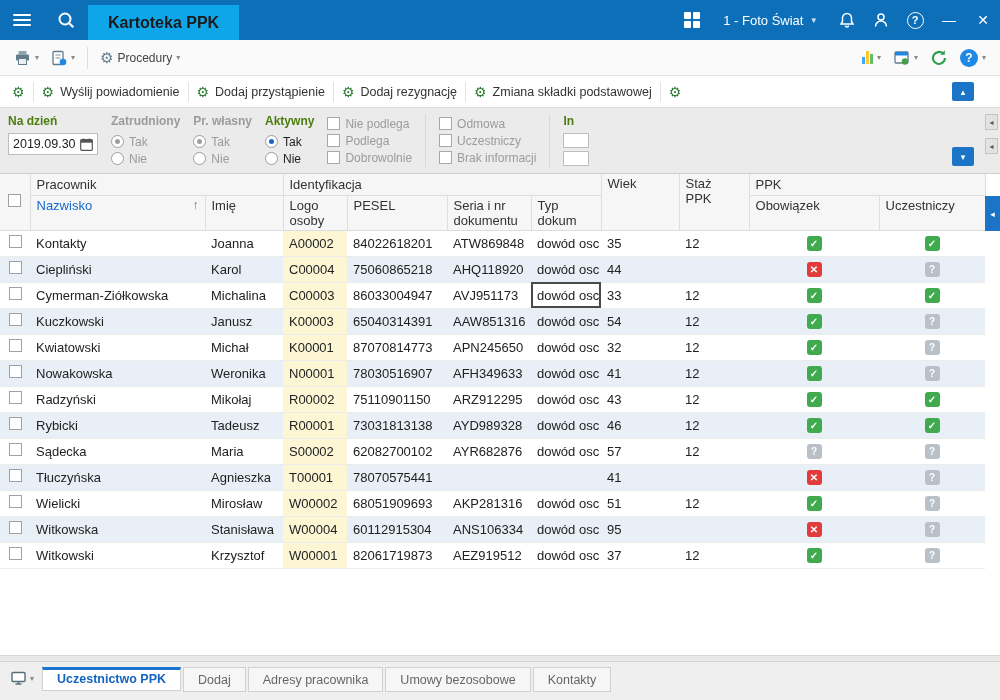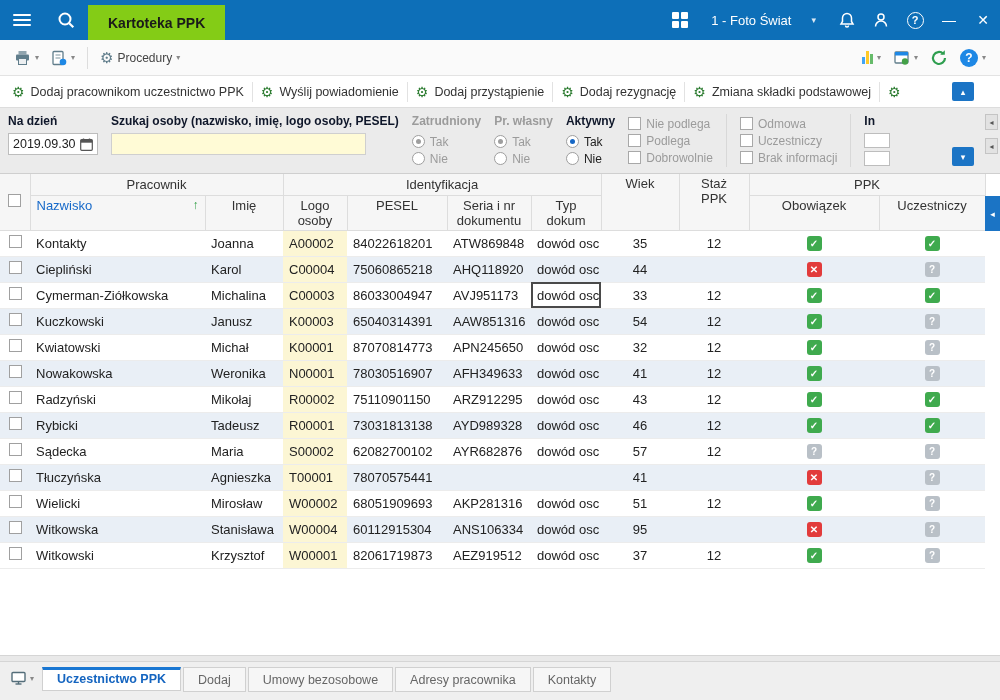--- a/index.html
+++ b/index.html
@@ -6,25 +6,25 @@
   html,body { width:1000px; height:700px; }
   body { font-family:"Liberation Sans", sans-serif; font-size:12px; color:#222; background:#fff; overflow:hidden; }
   .app { width:1000px; height:700px; display:flex; flex-direction:column; position:relative; }
 
   
   .titlebar { height:40px; background:#0d6fb8; display:flex; align-items:center; color:#fff; flex-shrink:0; }
   .tb-btn { width:44px; height:40px; display:flex; align-items:center; justify-content:center; cursor:pointer; }
   .tb-btn.small { width:34px; }
   .burger { width:18px; display:flex; flex-direction:column; gap:3px; }
   .burger span { height:2px; background:#fff; border-radius:1px; }
-  .doc-tab { height:35px; margin-top:5px; background:#84cc16; color:#1a1a1a; font-weight:bold; font-size:14px; display:flex; align-items:center; padding:0 20px; cursor:pointer; }
+  .doc-tab { height:35px; margin-top:5px; background:#0ea5e9; color:#1a1a1a; font-weight:bold; font-size:16px; display:flex; align-items:center; padding:0 20px; cursor:pointer; }
   .tb-spacer { flex:1; }
   .grid-ic { display:grid; grid-template-columns:7px 7px; gap:2px; }
   .grid-ic i { width:7px; height:7px; background:#fff; border-radius:1px; }
-  .company { display:flex; align-items:center; gap:20px; padding:0 14px; font-size:13px; cursor:pointer; height:40px; }
+  .company { display:flex; align-items:center; gap:8px; padding:0 14px; font-size:13px; cursor:pointer; height:40px; }
   .chev-w { font-size:9px; color:#dce9f5; }
   .help-circ { width:17px; height:17px; border:1.5px solid #fff; border-radius:50%; display:flex; align-items:center; justify-content:center; font-size:11px; font-weight:bold; }
   .win-glyph { font-size:14px; }
 
   
   .toolbar { height:36px; background:#fafafa; border-bottom:1px solid #e3e3e3; display:flex; align-items:center; padding:0 8px; flex-shrink:0; }
   .tool-btn { display:flex; align-items:center; gap:4px; padding:4px 6px; border-radius:3px; cursor:pointer; color:#444; }
   .chev { font-size:8px; color:#888; }
   .tool-sep { width:1px; height:22px; background:#ddd; margin:0 6px; }
   .spacer { flex:1; }
@@ -37,21 +37,21 @@
   .actions { height:32px; background:#fff; border-bottom:1px solid #ddd; display:flex; align-items:center; padding:0 4px; position:relative; flex-shrink:0; }
   .action-btn { display:flex; align-items:center; gap:6px; padding:4px 8px; cursor:pointer; color:#333; font-size:12.5px; white-space:nowrap; }
   .gears { color:#2e7d32; font-size:14px; line-height:1; }
   .action-sep { width:1px; height:20px; background:#e2e2e2; }
   .panel-btn { width:22px; height:19px; background:#1b74c5; color:#fff; display:flex; align-items:center; justify-content:center; font-size:9px; border-radius:2px; cursor:pointer; }
   .collapse-up { position:absolute; right:26px; top:6px; }
 
   
   .filters { height:66px; background:#ebebeb; border-bottom:1px solid #cfcfcf; display:flex; padding:4px 8px; gap:13px; position:relative; flex-shrink:0; overflow:hidden; }
   .f-col { display:flex; flex-direction:column; }
-  .f-label { font-weight:bold; color:#0f172a; margin:2px 0 5px 0; white-space:nowrap; }
+  .f-label { font-weight:bold; color:#4d7c0f; margin:2px 0 5px 0; white-space:nowrap; }
   .f-label.dis { color:#9b9b9b; }
   .date-input { width:90px; height:22px; background:#fff; border:1px solid #bdbdbd; display:flex; align-items:center; justify-content:space-between; padding:0 4px; font-size:12.5px; cursor:pointer; }
   .search-input { width:255px; height:22px; background:#fffbd6; border:1px solid #cfcfcf; padding:0 6px; font:inherit; }
   .radio-row, .cbx-row { display:flex; align-items:center; gap:5px; height:17px; cursor:pointer; }
   .radio { width:13px; height:13px; border:1px solid #9e9e9e; border-radius:50%; background:#fff; position:relative; flex-shrink:0; }
   .radio.sel::after { content:''; position:absolute; inset:3px; background:#1667c5; border-radius:50%; }
   .radio.sel.dis::after { background:#9e9e9e; }
   .cbx { width:13px; height:13px; border:1px solid #a8a8a8; background:#fff; flex-shrink:0; }
   .dis-text { color:#9b9b9b; }
   .f-sep { width:1px; background:#d8d8d8; margin:2px 0; }
@@ -61,25 +61,25 @@
   .edge-arrows span { width:13px; height:16px; background:#e2e2e2; border:1px solid #c4c4c4; color:#555; font-size:8px; display:flex; align-items:center; justify-content:center; cursor:pointer; }
 
   
   .view-tabs { height:27px; background:#f4f4f4; border-bottom:1px solid #cfcfcf; display:flex; align-items:flex-end; padding-left:2px; flex-shrink:0; }
   .vtab { padding:5px 16px 4px 16px; font-size:12.5px; color:#555; border:1px solid #d6d6d6; border-bottom:none; background:#efefef; margin-right:2px; cursor:pointer; }
   .vtab.active { background:#fff; color:#1565c0; font-weight:bold; border-bottom:3px solid #1976d2; padding-bottom:1px; }
 
   
   .table-wrap { flex:1; overflow:hidden; position:relative; background:#fff; }
   table { border-collapse:collapse; width:985px; table-layout:fixed; }
-  thead th { background:#f6f6f6; border:1px solid #ddd; border-top:none; font-weight:normal; color:#333; font-size:13px; text-align:center; padding:2px 6px; }
+  thead th { background:#f6f6f6; border:1px solid #ddd; border-top:none; font-weight:normal; color:#333; font-size:13px; text-align:left; padding:2px 6px; }
   thead th:first-child { border-left:none; }
   tr.grp th { height:21px; }
   tr.cols th { height:34px; vertical-align:top; }
-  th.num, td.num { text-align:center; }
+  th.num, td.num { text-align:left; }
   th.v-top { vertical-align:top; }
   .th-flex { display:flex; justify-content:space-between; align-items:flex-start; }
   .col-nazwisko { color:#1669c9; }
   .sort-ic { color:#2f9e44; font-size:12px; }
   .cb-col { text-align:center; vertical-align:middle; }
   .cb { display:inline-block; width:13px; height:13px; border:1px solid #a0a0a0; background:#fff; cursor:pointer; }
   tbody td { height:26px; padding:0 6px; font-size:13px; border-bottom:1px solid #ececec; overflow:hidden; white-space:nowrap; }
   tbody tr:nth-child(even) { background:#e9eff6; }
   .logo-cell { background:#fcf6d4; }
   td.center { text-align:center; }
@@ -204,21 +204,20 @@
     </div>
     <div class="tool-btn">
       <span class="help-blue">?</span>
       <span class="chev">▾</span>
     </div>
   </div>
 
   <div class="actions">
     <div class="action-btn">
       <span class="gears">⚙</span>
-      <span>Dodaj pracownikom uczestnictwo PPK</span>
     </div>
     <div class="action-sep"></div>
     <div class="action-btn">
       <span class="gears">⚙</span>
       <span>Wyślij powiadomienie</span>
     </div>
     <div class="action-sep"></div>
     <div class="action-btn">
       <span class="gears">⚙</span>
       <span>Dodaj przystąpienie</span>
@@ -245,24 +244,20 @@
       <div class="f-label">Na dzień</div>
       <div class="date-input">
         <span>2019.09.30</span>
         <svg width="13" height="13" viewBox="0 0 13 13">
             <rect x="0.7" y="1.7" width="11.6" height="10.6" rx="1" fill="#fff" stroke="#555" stroke-width="1.2"></rect>
             <rect x="0.7" y="1.7" width="11.6" height="3" fill="#555"></rect>
             <line x1="3.5" y1="0.5" x2="3.5" y2="3" stroke="#555" stroke-width="1.4"></line>
             <line x1="9.5" y1="0.5" x2="9.5" y2="3" stroke="#555" stroke-width="1.4"></line>
           </svg>
       </div>
-    </div>
-    <div class="f-col">
-      <div class="f-label">Szukaj osoby (nazwisko, imię, logo osoby, PESEL)</div>
-      <input class="search-input" type="text" value="" style="">
     </div>
     <div class="f-col">
       <div class="f-label dis">Zatrudniony</div>
       <div class="radio-row">
         <span class="radio sel dis"></span>
         <span class="dis-text">Tak</span>
       </div>
       <div class="radio-row">
         <span class="radio"></span>
         <span class="dis-text">Nie</span>
@@ -564,18 +559,18 @@
     <div class="bb-icon">
       <svg width="17" height="16" viewBox="0 0 16 16">
           <rect x="1.5" y="2.5" width="13" height="9" rx="1" fill="#fff" stroke="#546e7a" stroke-width="1.4"></rect>
           <line x1="5" y1="14" x2="11" y2="14" stroke="#546e7a" stroke-width="1.4"></line>
           <line x1="8" y1="11.5" x2="8" y2="14" stroke="#546e7a" stroke-width="1.4"></line>
         </svg>
       <span class="chev">▾</span>
     </div>
     <div class="btab active">Uczestnictwo PPK</div>
     <div class="btab">Dodaj</div>
+    <div class="btab">Adresy pracownika</div>
     <div class="btab">Umowy bezosobowe</div>
-    <div class="btab">Adresy pracownika</div>
     <div class="btab">Kontakty</div>
   </div>
 
 </div>
 
 </body></html>

